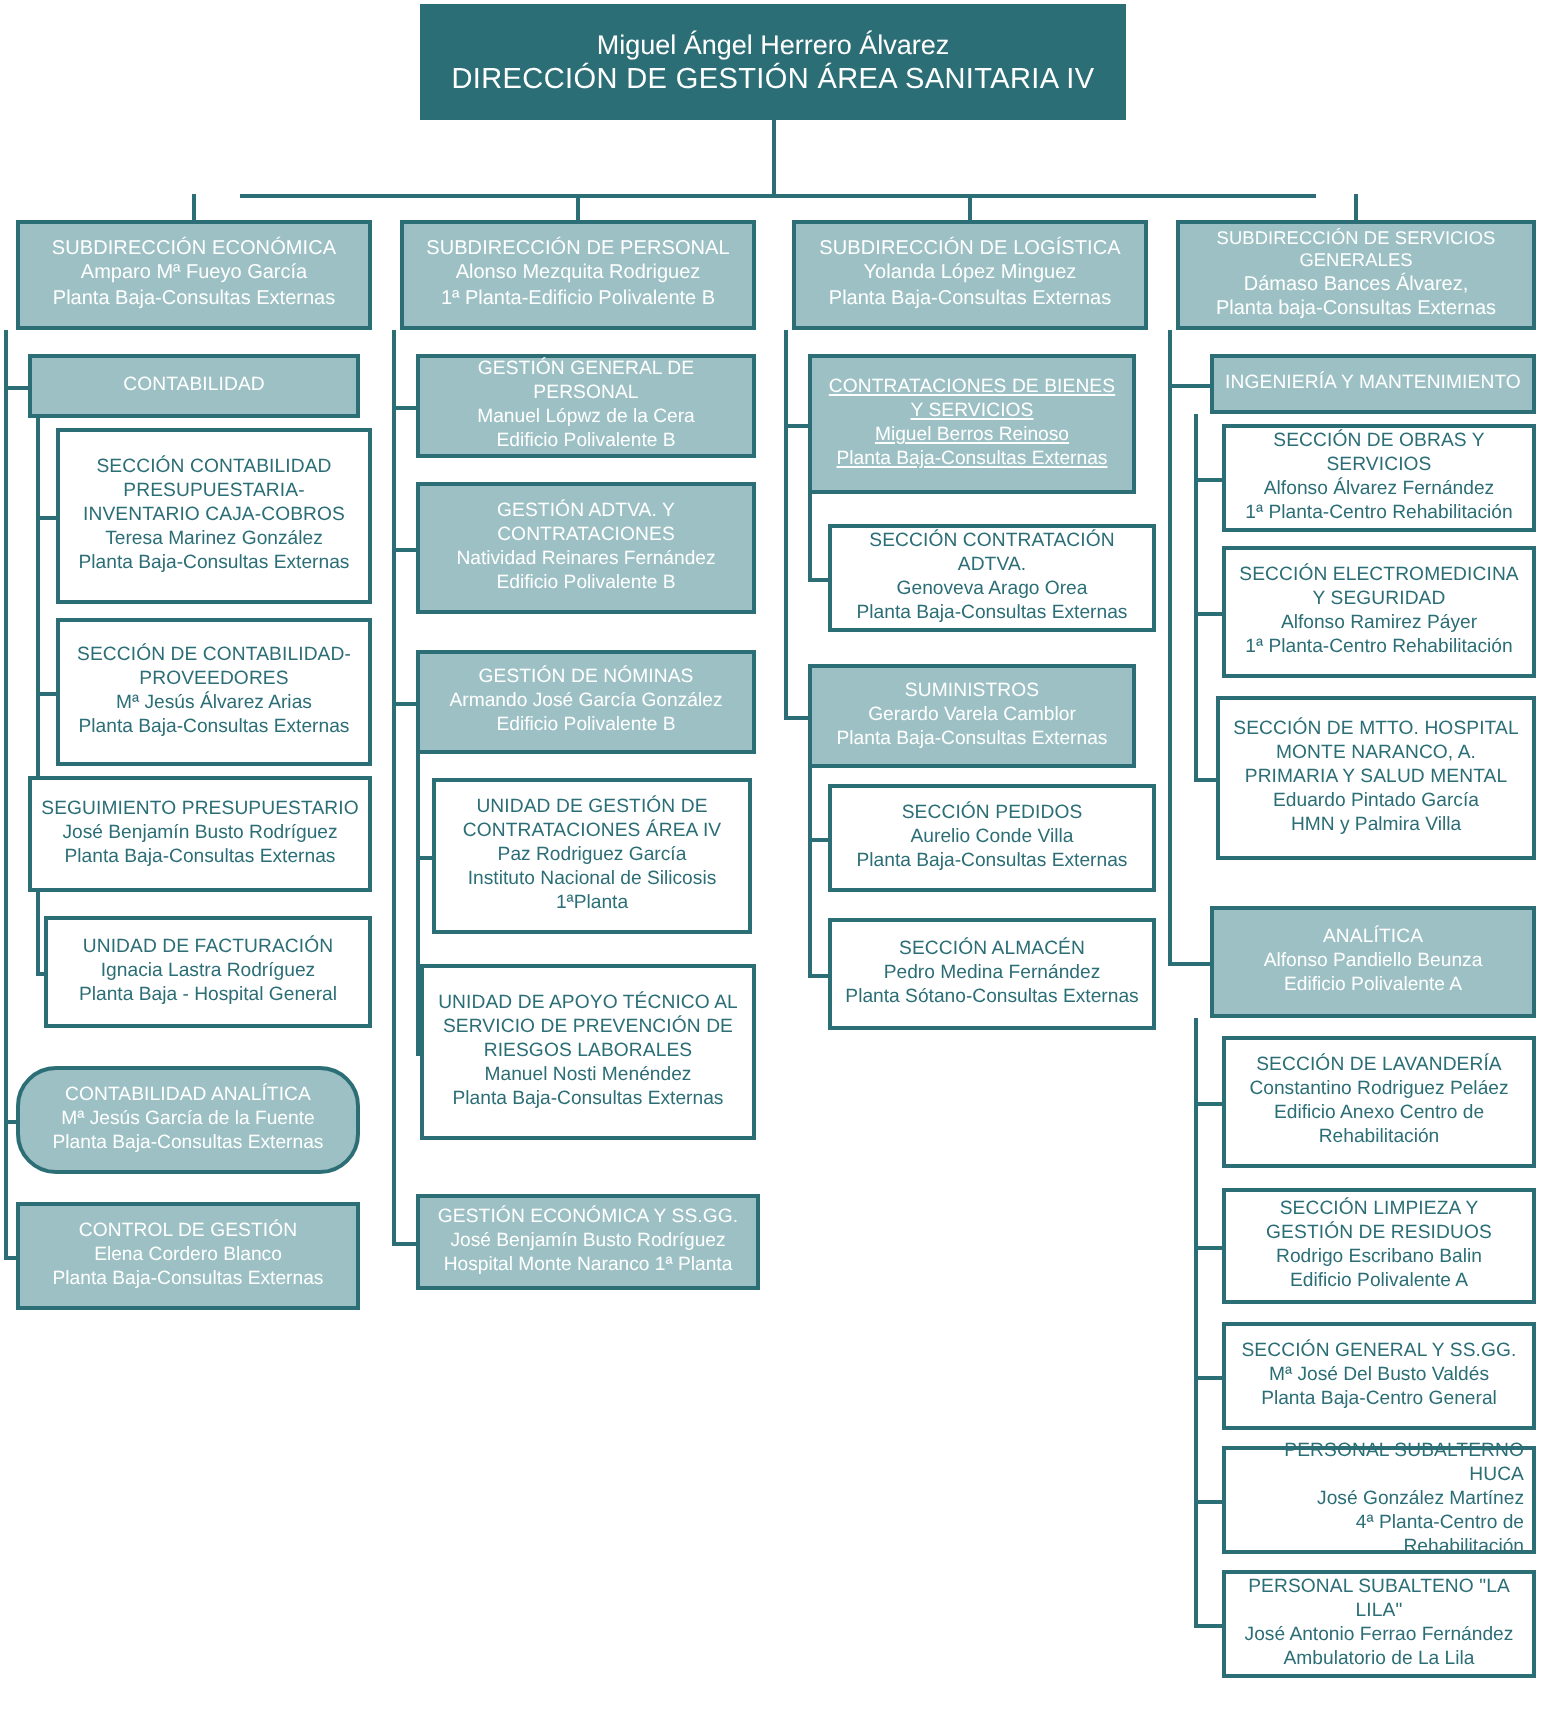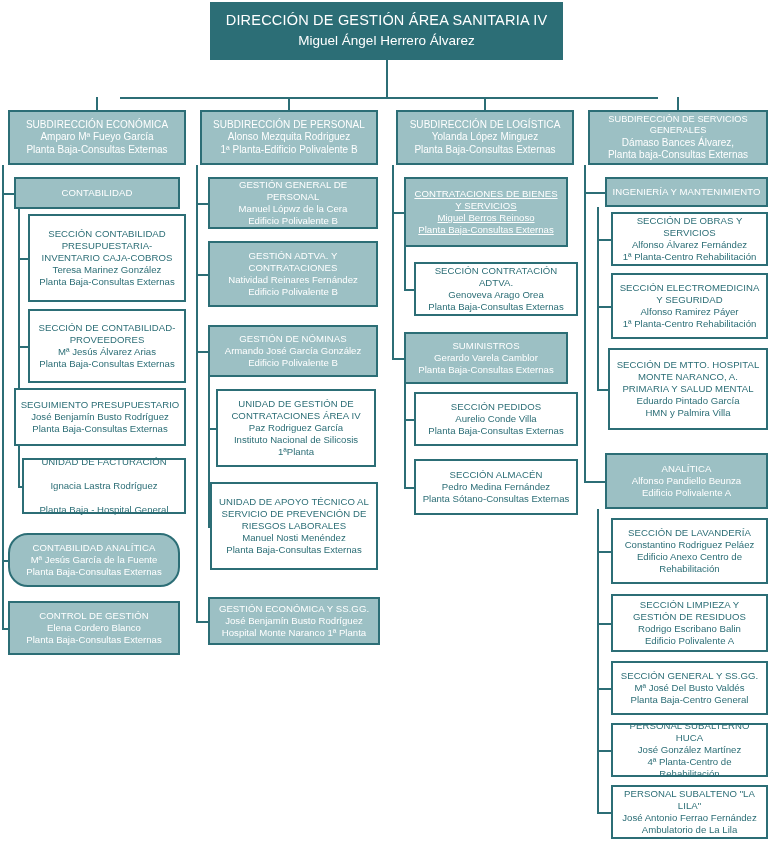--- a/index.html
+++ b/index.html
@@ -114,22 +114,22 @@
       <div class="ln-h" style="left: 584px; top: 481px; width: 21px;"></div>
       <div class="ln-v" style="left: 597px; top: 509px; height: 305px;"></div>
       <div class="ln-h" style="left: 597px; top: 551px; width: 14px;"></div>
       <div class="ln-h" style="left: 597px; top: 623px; width: 14px;"></div>
       <div class="ln-h" style="left: 597px; top: 688px; width: 14px;"></div>
       <div class="ln-h" style="left: 597px; top: 750px; width: 14px;"></div>
       <div class="ln-h" style="left: 597px; top: 812px; width: 14px;"></div>
     </div>
 
   <div class="box root" id="root-box" style="left: 210px; top: 2px; width: 353px; height: 58px;">
+    <span class="ln t2">Miguel Ángel Herrero Álvarez</span>
     <span class="ln t1">DIRECCIÓN DE GESTIÓN ÁREA SANITARIA IV</span>
-    <span class="ln t2">Miguel Ángel Herrero Álvarez</span>
   </div>
 
   <div id="nodes">
       <div class="box filled sub" style="left: 8px; top: 110px; width: 178px; height: 55px;">
         <span class="ln t-head">SUBDIRECCIÓN ECONÓMICA</span>
         <span class="ln t-name">Amparo Mª Fueyo García</span>
         <span class="ln t-loc">Planta Baja-Consultas Externas</span>
       </div>
       <div class="box filled" style="left: 14px; top: 177px; width: 166px; height: 32px;">
         <span class="ln t-head">CONTABILIDAD</span>
@@ -142,21 +142,21 @@
       <div class="box outline" style="left: 28px; top: 309px; width: 158px; height: 74px;">
         <span class="ln t-head">SECCIÓN DE CONTABILIDAD-PROVEEDORES</span>
         <span class="ln t-name">Mª Jesús Álvarez Arias</span>
         <span class="ln t-loc">Planta Baja-Consultas Externas</span>
       </div>
       <div class="box outline" style="left: 14px; top: 388px; width: 172px; height: 58px;">
         <span class="ln t-head">SEGUIMIENTO PRESUPUESTARIO</span>
         <span class="ln t-name">José Benjamín Busto Rodríguez</span>
         <span class="ln t-loc">Planta Baja-Consultas Externas</span>
       </div>
-      <div class="box outline" style="left: 22px; top: 458px; width: 164px; height: 56px; gap: 12px;">
+      <div class="box outline" style="left: 22px; top: 458px; width: 164px; height: 56px;">
         <span class="ln t-head">UNIDAD DE FACTURACIÓN</span>
         <span class="ln t-name">Ignacia Lastra Rodríguez</span>
         <span class="ln t-loc">Planta Baja - Hospital General</span>
       </div>
       <div class="box filled" style="left: 8px; top: 533px; width: 172px; height: 54px; border-radius: 20px;">
         <span class="ln t-head">CONTABILIDAD ANALÍTICA</span>
         <span class="ln t-name">Mª Jesús García de la Fuente</span>
         <span class="ln t-loc">Planta Baja-Consultas Externas</span>
       </div>
       <div class="box filled" style="left: 8px; top: 601px; width: 172px; height: 54px;">
@@ -265,21 +265,21 @@
       <div class="box outline" style="left: 611px; top: 594px; width: 157px; height: 58px;">
         <span class="ln t-head">SECCIÓN LIMPIEZA Y GESTIÓN DE RESIDUOS</span>
         <span class="ln t-name">Rodrigo Escribano Balin</span>
         <span class="ln t-loc">Edificio Polivalente A</span>
       </div>
       <div class="box outline" style="left: 611px; top: 661px; width: 157px; height: 54px;">
         <span class="ln t-head">SECCIÓN GENERAL Y SS.GG.</span>
         <span class="ln t-name">Mª José Del Busto Valdés</span>
         <span class="ln t-loc">Planta Baja-Centro General</span>
       </div>
-      <div class="box outline" style="left: 611px; top: 723px; width: 157px; height: 54px;">
+      <div class="box outline" style="left: 611px; top: 723px; width: 157px; height: 54px; text-align: right;">
         <span class="ln t-head">PERSONAL SUBALTERNO HUCA</span>
         <span class="ln t-name">José González Martínez</span>
         <span class="ln t-loc">4ª Planta-Centro de Rehabilitación</span>
       </div>
       <div class="box outline" style="left: 611px; top: 785px; width: 157px; height: 54px;">
         <span class="ln t-head">PERSONAL SUBALTENO "LA LILA"</span>
         <span class="ln t-name">José Antonio Ferrao Fernández</span>
         <span class="ln t-loc">Ambulatorio de La Lila</span>
       </div>
     </div>

